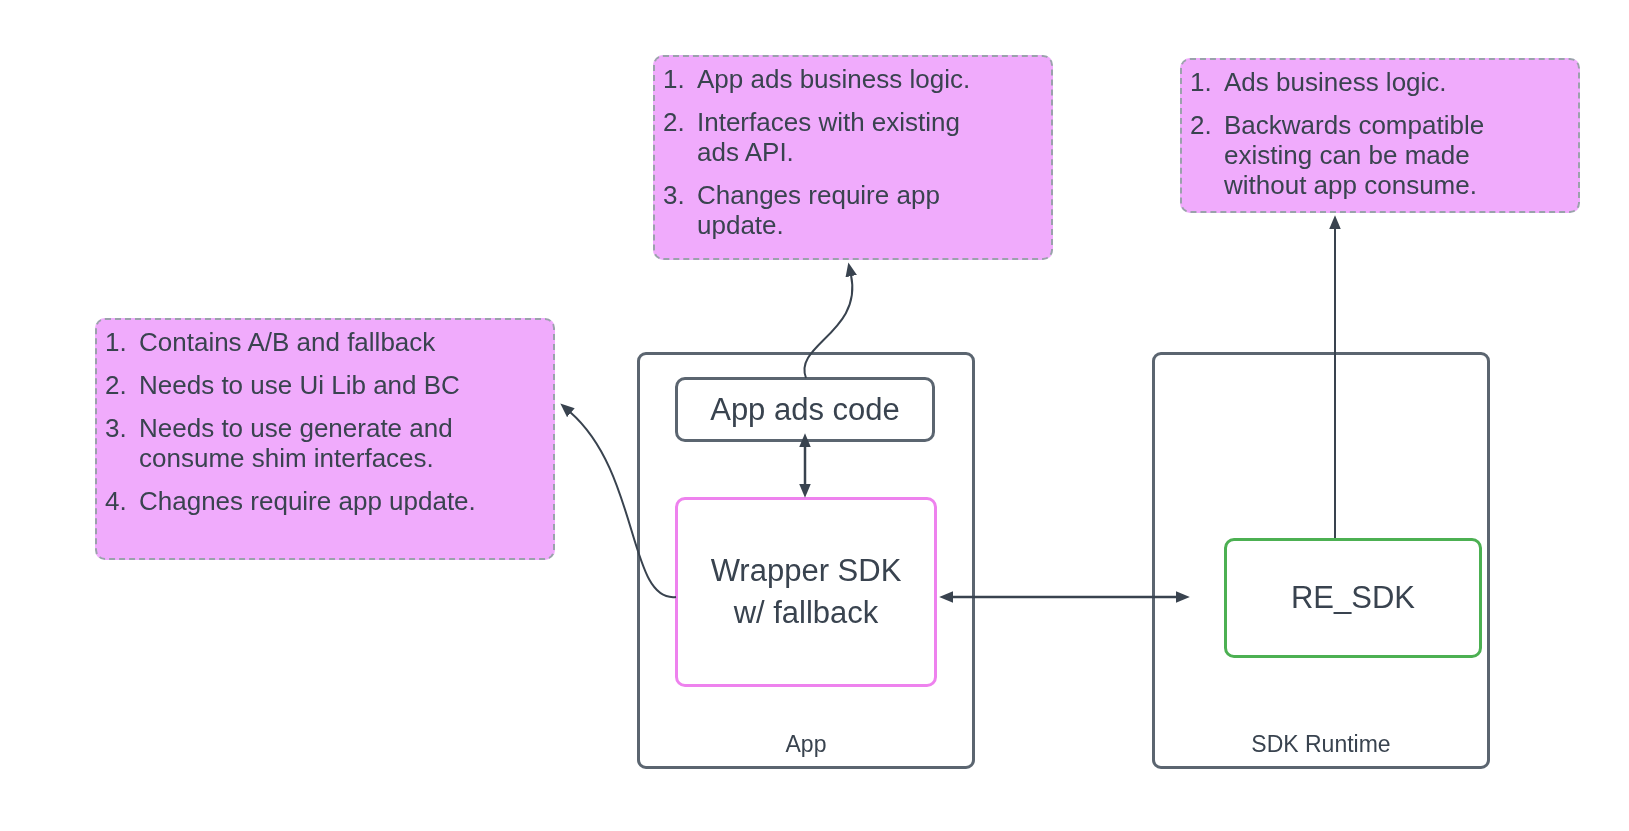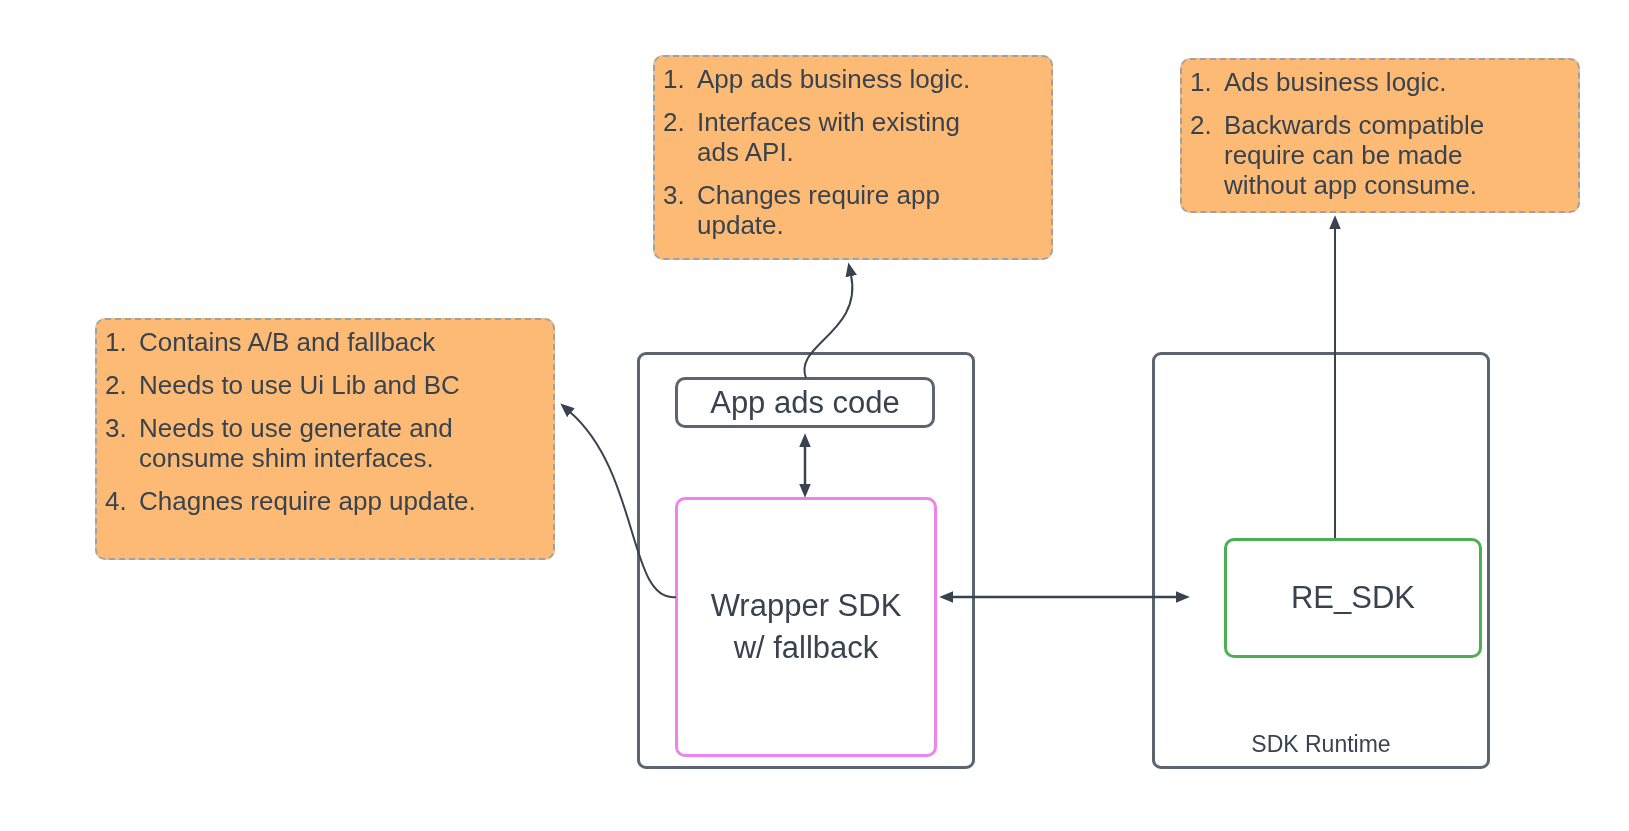--- a/index.html
+++ b/index.html
@@ -15,21 +15,21 @@
     font-family: "Liberation Sans", sans-serif;
     color: #39434f;
     overflow: hidden;
   }
 
   
   .note {
     position: absolute;
     border: 2px dashed #9aa2ab;
     border-radius: 10px;
-    background: #fdba74;
+    background: #f0abfc;
     font-size: 26px;
     color: #39434f;
     box-sizing: border-box;
   }
   .note ol {
     list-style: none;
     margin: 0;
     padding: 7px 6px 6px 6px;
     counter-reset: n;
   }
@@ -116,21 +116,21 @@
     </ol>
   </div>
 
   <div class="note" style="left:1180px; top:58px; width:400px; height:155px;">
     <ol>
       <li>
         <span class="ln">Ads business logic.</span>
       </li>
       <li>
         <span class="ln">Backwards compatible</span>
-        <span class="ln">require can be made</span>
+        <span class="ln">existing can be made</span>
         <span class="ln">without app consume.</span>
       </li>
     </ol>
   </div>
 
   <div class="note" style="left:95px; top:318px; width:460px; height:242px;">
     <ol>
       <li>
         <span class="ln">Contains A/B and fallback</span>
       </li>
@@ -148,25 +148,25 @@
   </div>
 
   <div class="container-box" style="left:637px; top:352px; width:338px; height:417px;">
     <div class="container-label">App</div>
   </div>
 
   <div class="container-box" style="left:1152px; top:352px; width:338px; height:417px;">
     <div class="container-label">SDK Runtime</div>
   </div>
 
-  <div class="node node-plain" style="left:675px; top:377px; width:260px; height:51px;">
+  <div class="node node-plain" style="left:675px; top:377px; width:260px; height:65px;">
     <span>App ads code</span>
   </div>
 
-  <div class="node node-pink" style="left:675px; top:497px; width:262px; height:260px;">
+  <div class="node node-pink" style="left:675px; top:497px; width:262px; height:190px;">
     <span>Wrapper SDK</span>
     <span>w/ fallback</span>
   </div>
 
   <div class="node node-green" style="left:1192px; top:538px; width:258px; height:120px;">
     <span>RE_SDK</span>
   </div>
 
   <svg class="connectors" viewBox="0 0 1629 831" xmlns="http://www.w3.org/2000/svg">
     <defs>

